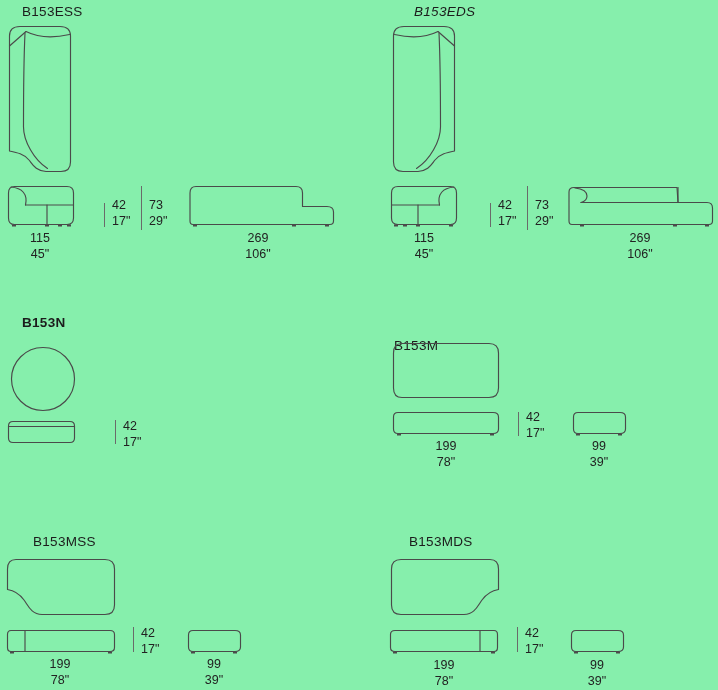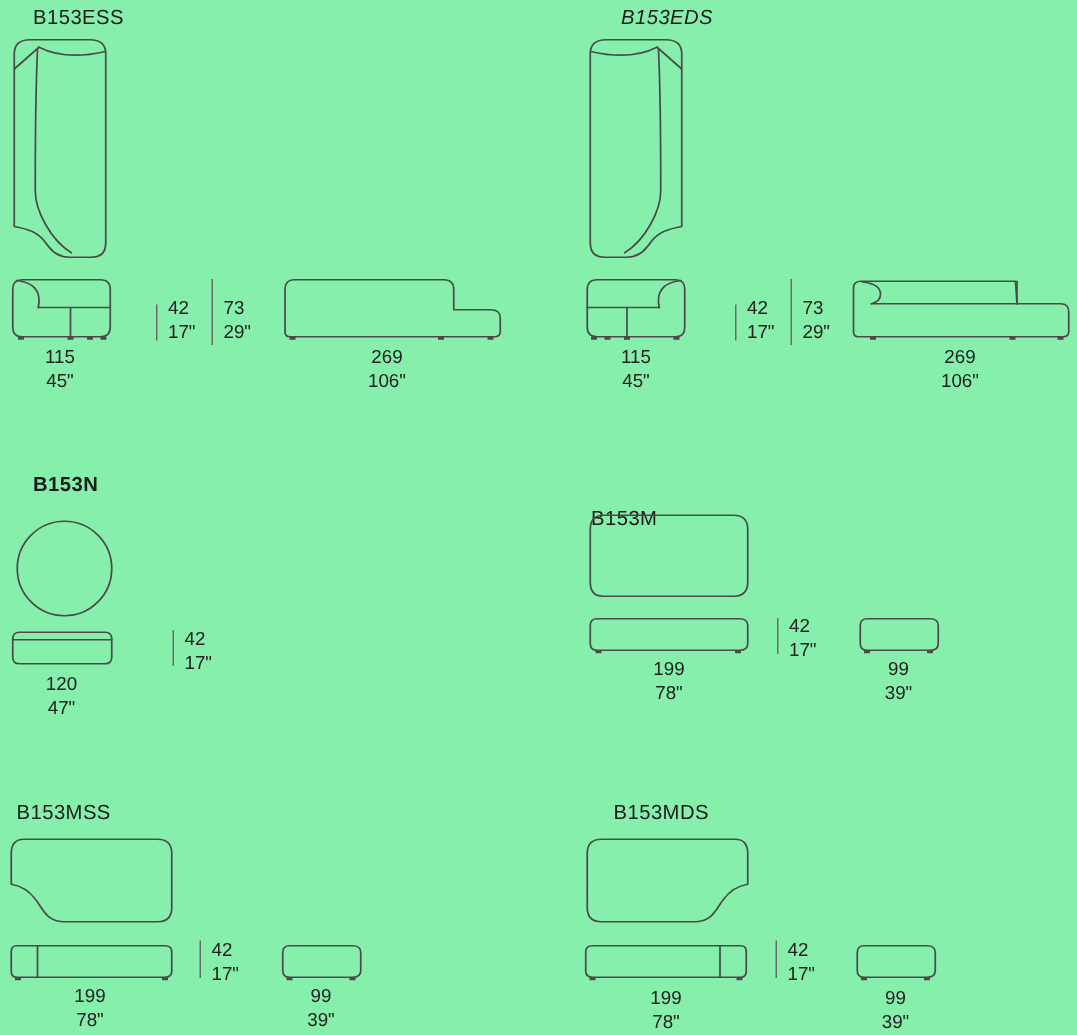--- a/index.html
+++ b/index.html
@@ -131,24 +131,20 @@
     <path d="M 6,1.5 L 63,1.5 Q 67.5,1.5 67.5,6 L 67.5,18 Q 67.5,22.5 63,22.5 L 6,22.5 Q 1.5,22.5 1.5,18 L 1.5,6 Q 1.5,1.5 6,1.5 Z"></path>
     <path d="M 1.5,6.5 L 67.5,6.5"></path>
   </svg>
 
   <div class="dim-v" style="left:115px;top:420px;height:24px;"></div>
   <div class="dim-text" style="left:123px;top:419px;">
     <div>42</div>
     <div>17"</div>
   </div>
 
-  <div class="wlabel" style="left:9px;top:449px;">
-    <div>120</div>
-    <div>47"</div>
-  </div>
 
   <div class="model-label" style="left:394px;top:315px;margin-top:23px;">B153M</div>
 
   <svg style="left:392px;top:342px;" width="108" height="57" viewBox="0 0 108 57">
     <path d="M 10,1.5 L 97,1.5 Q 106.5,1.5 106.5,11 L 106.5,46 Q 106.5,55.5 97,55.5 L 10,55.5 Q 1.5,55.5 1.5,46 L 1.5,11 Q 1.5,1.5 10,1.5 Z"></path>
   </svg>
 
   <svg style="left:392px;top:411px;" width="108" height="27" viewBox="0 0 108 27">
     <path d="M 6,1.5 L 101,1.5 Q 106.5,1.5 106.5,6 L 106.5,18 Q 106.5,22.5 101,22.5 L 6,22.5 Q 1.5,22.5 1.5,18 L 1.5,6 Q 1.5,1.5 6,1.5 Z"></path>
     <rect class="leg" x="5" y="22.5" width="4" height="2"></rect>
@@ -169,21 +165,21 @@
 
   <div class="wlabel" style="left:414px;top:439px;">
     <div>199</div>
     <div>78"</div>
   </div>
   <div class="wlabel" style="left:567px;top:439px;">
     <div>99</div>
     <div>39"</div>
   </div>
 
-  <div class="model-label" style="left:11px;top:534px;">B153MSS</div>
+  <div class="model-label" style="left:33px;top:534px;">B153MSS</div>
 
   <svg style="left:6px;top:558px;" width="110" height="59" viewBox="0 0 110 59">
     <path d="M 10,1.5 L 99,1.5 Q 108.5,1.5 108.5,11 L 108.5,47 Q 108.5,56.5 99,56.5 L 36,56.5 C 25,56 22.5,48 18,42 C 14,36.5 8,32.5 1.5,31.5 L 1.5,11 Q 1.5,1.5 10,1.5 Z"></path>
   </svg>
 
   <svg style="left:6px;top:629px;" width="110" height="26" viewBox="0 0 110 26">
     <path d="M 5,1.5 L 104,1.5 Q 108.5,1.5 108.5,5.5 L 108.5,18.5 Q 108.5,22.5 104,22.5 L 5,22.5 Q 1.5,22.5 1.5,18.5 L 1.5,5.5 Q 1.5,1.5 5,1.5 Z"></path>
     <path d="M 19,1.5 L 19,22.5"></path>
     <rect class="leg" x="4" y="22.5" width="4" height="2"></rect>
     <rect class="leg" x="102" y="22.5" width="4" height="2"></rect>

